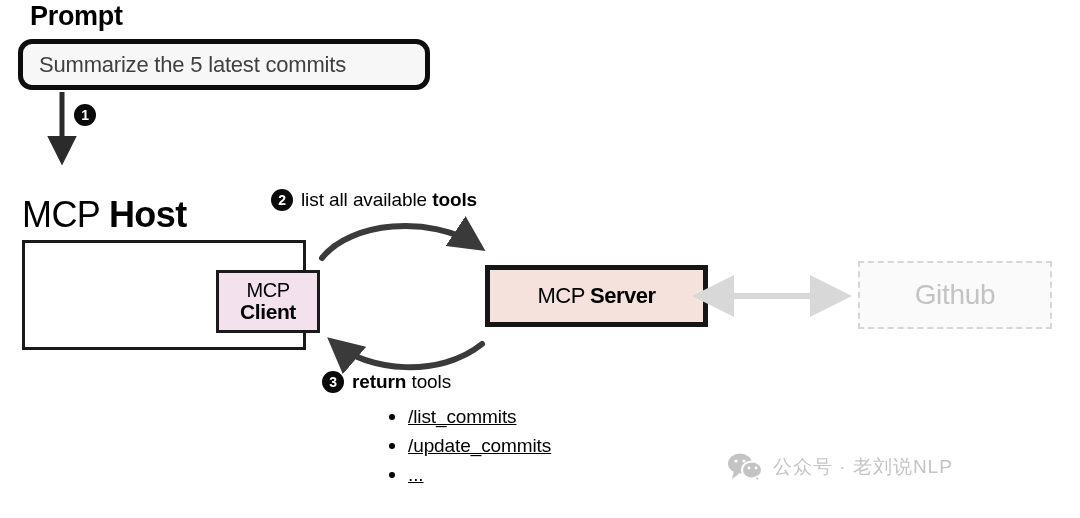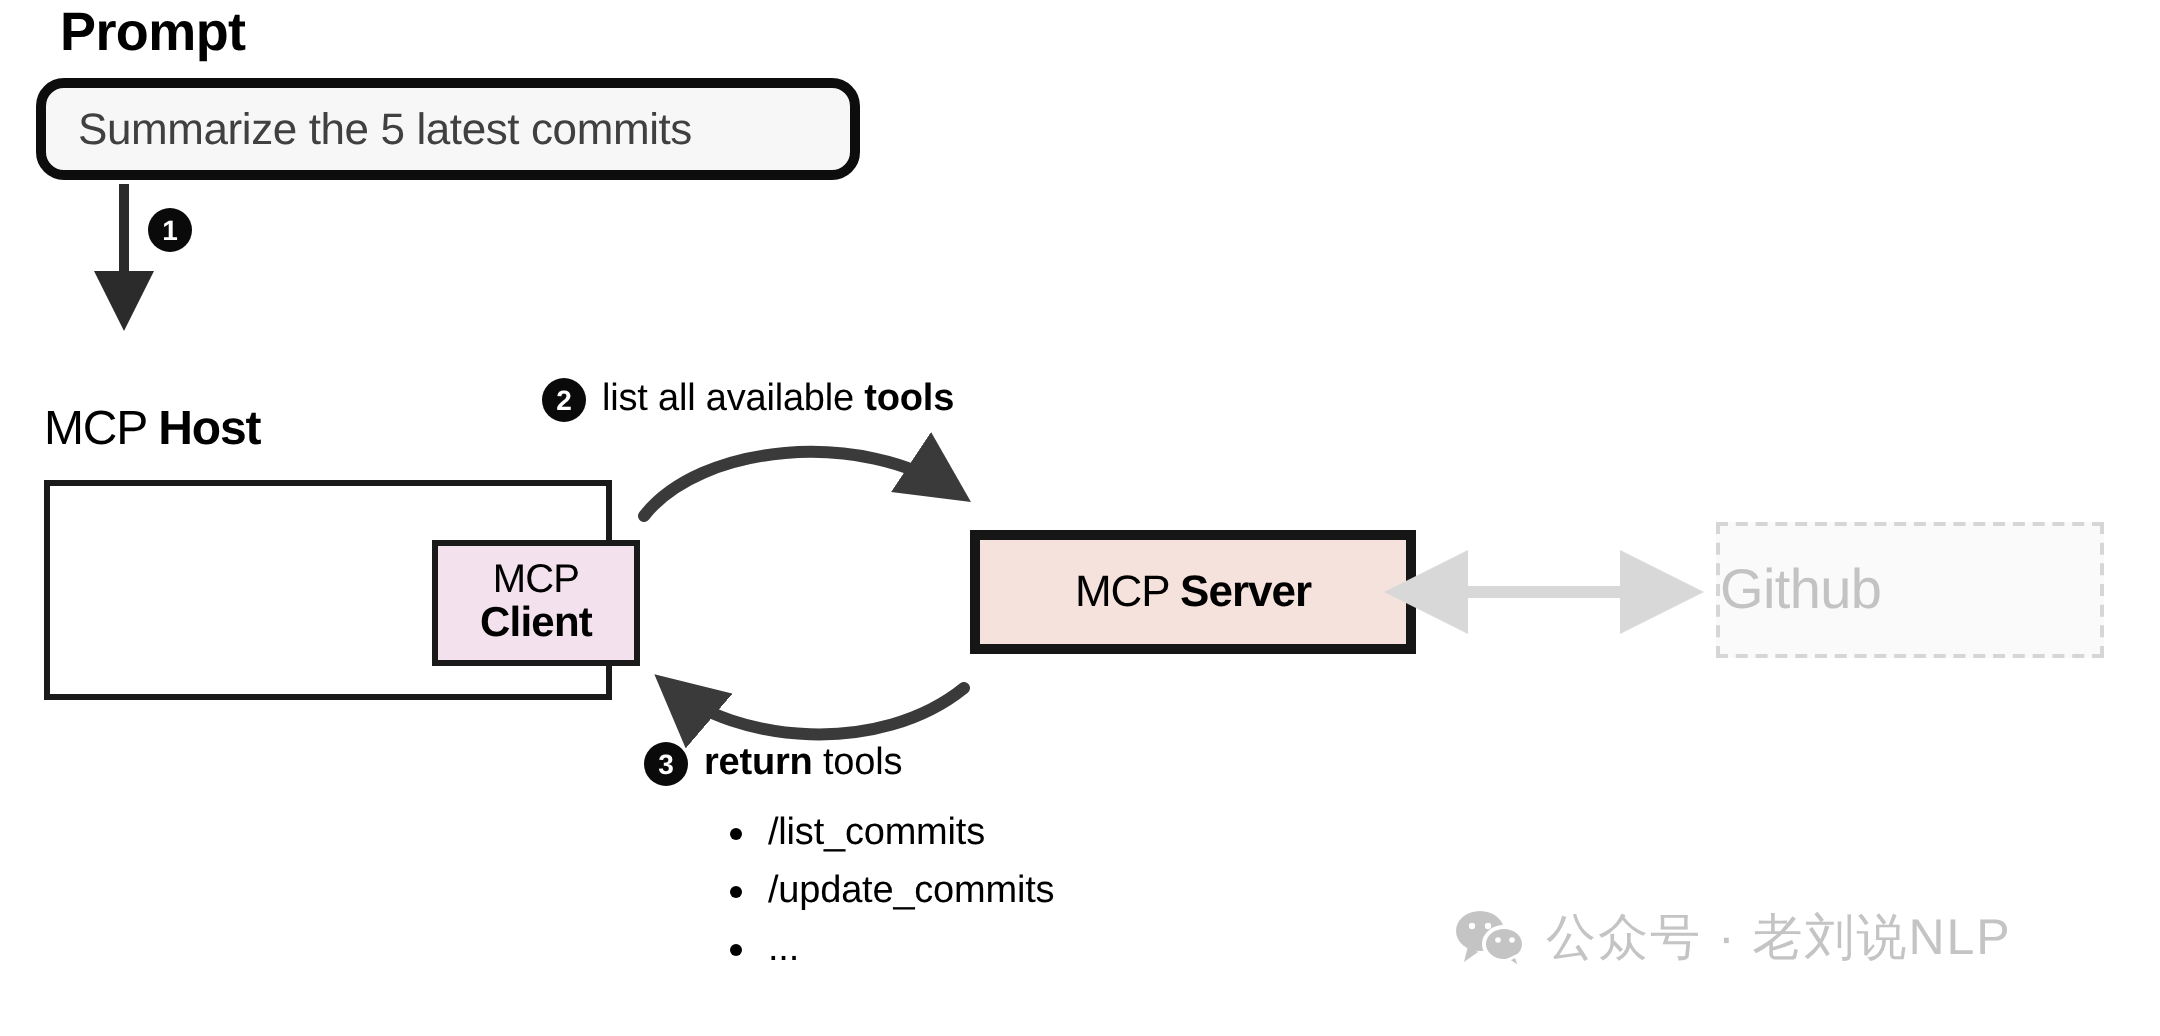--- a/index.html
+++ b/index.html
@@ -78,21 +78,21 @@
   .step-text b { font-weight: bold; }
 
   #step1-label { left: 74px; top: 104px; }
   #step2-label { left: 271px; top: 189px; }
   #step3-label { left: 322px; top: 371px; }
 
   
   #mcp-host-title {
     left: 22px;
     top: 198px;
-    font-size: 24px;
+    font-size: 36px;
     letter-spacing: -0.6px;
     line-height: 34px;
     white-space: nowrap;
   }
   #mcp-host-title b { font-weight: bold; }
 
   #mcp-host-box {
     left: 22px;
     top: 240px;
     width: 284px;
@@ -144,35 +144,37 @@
   #github-box {
     left: 858px;
     top: 261px;
     width: 194px;
     height: 68px;
     box-sizing: border-box;
     border: 2px dashed #d6d6d6;
     background: #fafafa;
     display: flex;
     align-items: center;
+    justify-content: center;
   }
   #github-box .gtext {
     font-size: 28px;
     color: #c3c3c3;
     letter-spacing: -0.3px;
   }
 
   
   #tools-list {
-    left: 360px;
+    left: 384px;
     top: 402px;
     width: 300px;
     margin: 0;
     padding: 0;
     list-style: none;
+    text-decoration: underline;
   }
   #tools-list li {
     position: relative;
     padding-left: 24px;
     font-size: 19px;
     line-height: 29px;
     letter-spacing: -0.1px;
     white-space: nowrap;
   }
   #tools-list li::before {
@@ -197,21 +199,21 @@
 
   
   #watermark {
     left: 727px;
     top: 452px;
     display: flex;
     align-items: center;
     color: #c4c4c4;
   }
   #watermark .wm-text {
-    font-size: 25px;
+    font-size: 19px;
     letter-spacing: 1px;
     white-space: nowrap;
   }
   #wechat-icon { margin-right: 10px; display: block; }
 </style>
 </head>
 <body>
 
 <div class="abs" id="prompt-heading">Prompt</div>
 

